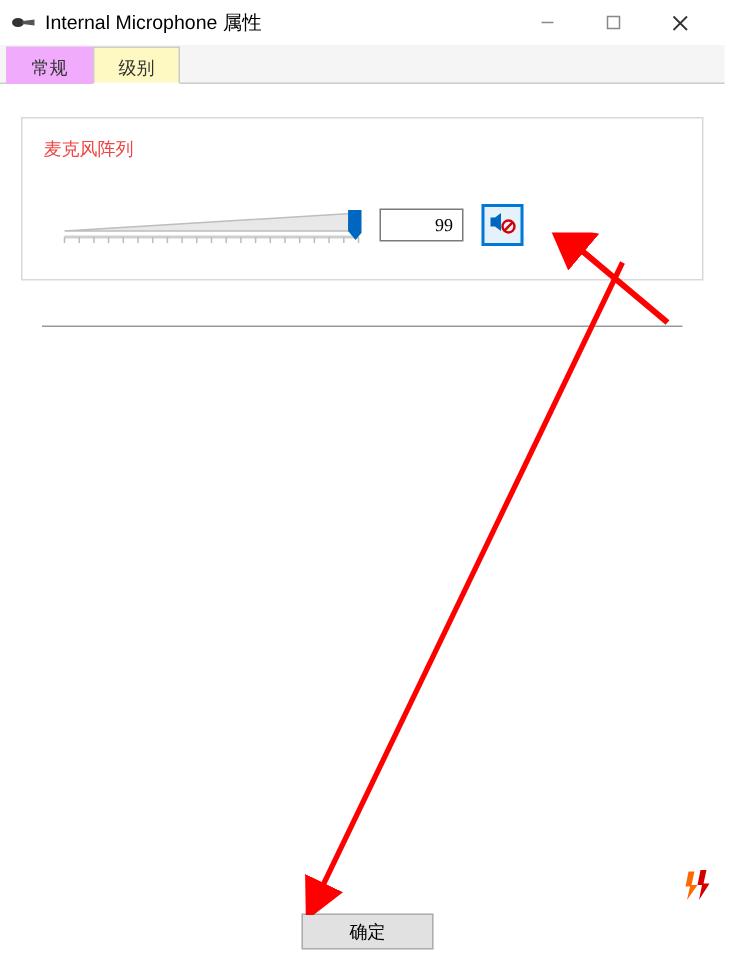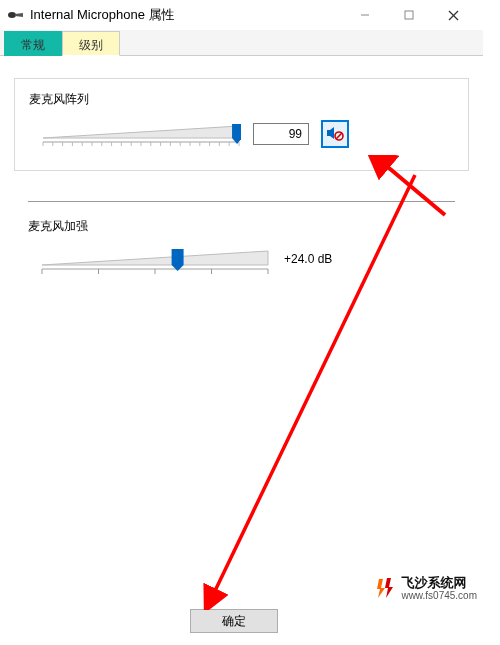--- a/index.html
+++ b/index.html
@@ -53,21 +53,21 @@
     padding-left: 4px;
     border-bottom: 1px solid #ccc;
     background: #f5f5f5;
     height: 26px;
     position: relative;
   }
   .tab {
     padding: 5px 16px;
     font-size: 12px;
     color: #333;
-    background: #14b8a6;
+    background: #f0abfc;
     border: 1px solid transparent;
     border-bottom: none;
     cursor: pointer;
     position: relative;
     top: 1px;
   }
   .tab.active {
     background: #fef9c3;
     border: 1px solid #ccc;
     border-bottom: 1px solid #fff;
@@ -77,28 +77,29 @@
     background: #fff;
   }
   .group {
     border: 1px solid #d9d9d9;
     padding: 12px 14px 22px 14px;
     margin-bottom: 30px;
     position: relative;
   }
   .group-title {
     font-size: 12px;
-    color: #000000;
-    margin-bottom: 12px;
+    color: #ef4444;
+    margin-bottom: 28px;
   }
   .slider-row {
     display: flex;
     align-items: center;
     gap: 12px;
     padding-left: 12px;
+    font-family: Liberation Serif, serif;
   }
   .slider-wrap {
     width: 200px;
     height: 28px;
     position: relative;
   }
   .value-box {
     width: 56px;
     height: 22px;
     border: 1px solid #7a7a7a;
@@ -141,20 +142,21 @@
   .btn {
     min-width: 88px;
     height: 24px;
     border: 1px solid #adadad;
     background: #e1e1e1;
     display: flex;
     align-items: center;
     justify-content: center;
     font-size: 12px;
     cursor: pointer;
+    margin-left: 11px;
   }
   .btn.ok {
     position: absolute;
     left: 190px;
     bottom: 12px;
   }
   .arrow {
     position: absolute;
     pointer-events: none;
   }
@@ -255,58 +257,34 @@
               <circle cx="13" cy="11" r="4" fill="none" stroke="#d40000" stroke-width="1.6"></circle>
               <line x1="10.3" y1="13.7" x2="15.7" y2="8.3" stroke="#d40000" stroke-width="1.6"></line>
             </svg>
           </span>
         </div>
       </div>
     </div>
 
     <div class="divider"></div>
 
-    <div class="boost-section">
-      <div class="boost-title">麦克风加强</div>
-      <div class="slider-row">
-        <div class="slider-wrap" style="width:230px">
-          <svg width="230" height="30" viewBox="0 0 230 30">
-            <polygon points="2,20 228,6 228,20" fill="#e8e8e8" stroke="#bdbdbd" stroke-width="1"></polygon>
-            <line x1="2" y1="24" x2="228" y2="24" stroke="#cfcfcf" stroke-width="2"></line>
-            <g id="ticks2">
-                <line x1="2" y1="24" x2="2" y2="29" stroke="#999" stroke-width="1"></line>
-                <line x1="58.5" y1="24" x2="58.5" y2="29" stroke="#999" stroke-width="1"></line>
-                <line x1="115" y1="24" x2="115" y2="29" stroke="#999" stroke-width="1"></line>
-                <line x1="171.5" y1="24" x2="171.5" y2="29" stroke="#999" stroke-width="1"></line>
-                <line x1="228" y1="24" x2="228" y2="29" stroke="#999" stroke-width="1"></line>
-              </g>
-            <polygon id="thumb2" points="0,4 12,4 12,20 6,26 0,20" fill="#0067c0" transform="translate(131.6,0)"></polygon>
-          </svg>
-        </div>
-        <div class="value-box noborder">+24.0 dB</div>
-      </div>
-    </div>
 
   </div>
 
   <div class="btn ok">
     <span>确定</span>
   </div>
 
   <div class="watermark">
     <span class="watermark-logo">
       <svg width="22" height="22" viewBox="0 0 22 22">
         <path d="M4 2 L8 2 L6 11 L10 11 L3 21 L5 12 L2 12 Z" fill="#ff6a00"></path>
         <path d="M12 1 L16 1 L14 10 L18 10 L11 21 L13 11 L10 11 Z" fill="#d40000"></path>
       </svg>
     </span>
-    <div class="watermark-text">
-      <div class="watermark-title">飞沙系统网</div>
-      <div class="watermark-url">www.fs0745.com</div>
-    </div>
   </div>
 
   <svg class="arrow" style="left:305px; top:155px;" width="150" height="70">
     <defs>
         <marker id="ah1" markerWidth="8" markerHeight="8" refX="2" refY="4" orient="auto">
           <polygon points="0,0 8,4 0,8" fill="#ff0000"></polygon>
         </marker>
       </defs>
     <line x1="140" y1="60" x2="78" y2="8" stroke="#ff0000" stroke-width="4" marker-end="url(#ah1)"></line>
   </svg>

